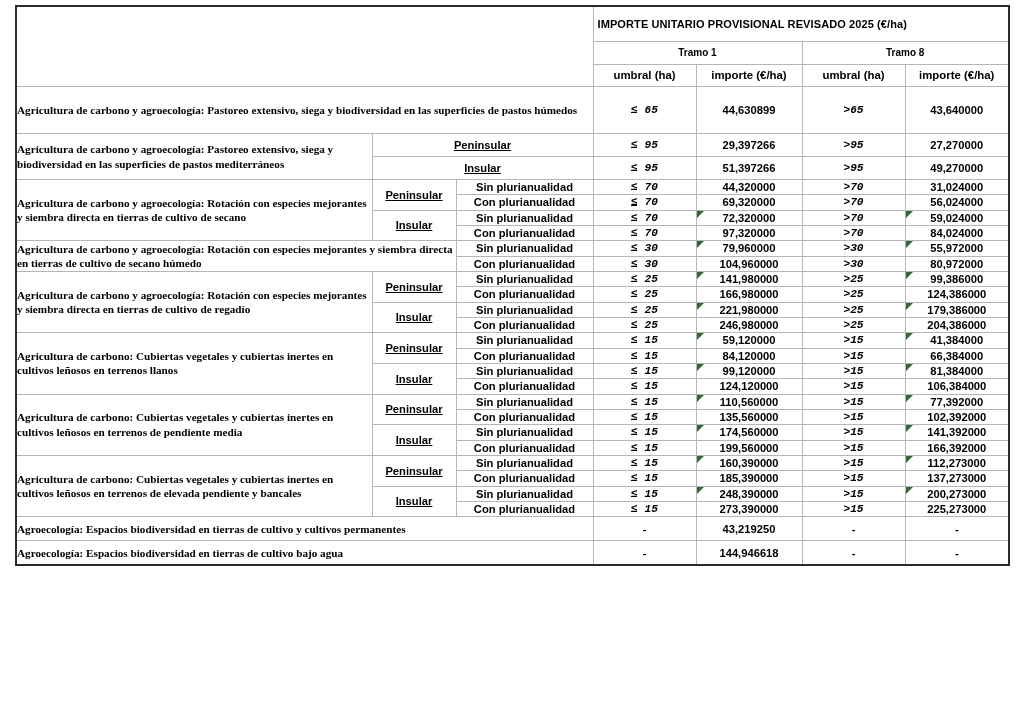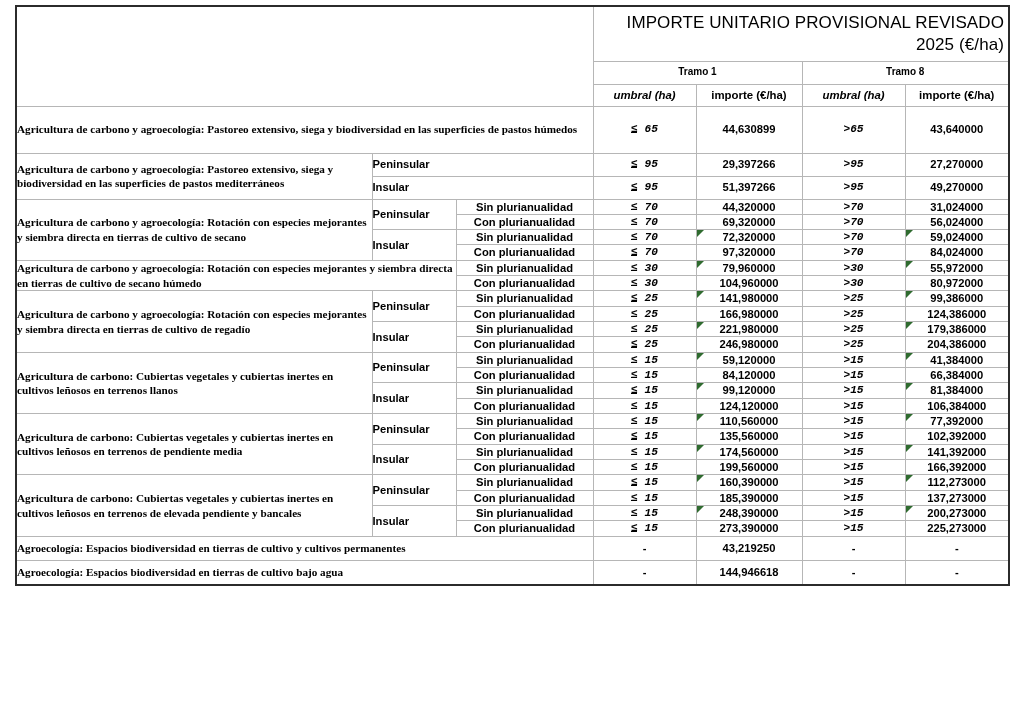--- a/index.html
+++ b/index.html
@@ -32,38 +32,38 @@
     background:#ffffff;
   }
   
   td.hb{border-bottom:2px solid #2b2b2b;}
   td.ht{border-top:2px solid #2b2b2b;}
   td.hl{border-left:2px solid #2b2b2b;}
   td.hr{border-right:2px solid #2b2b2b;}
 
   
   .bigtitle{
-    font-size:17px;font-weight:normal;text-align:right;letter-spacing:.1px;
+    font-size:11px;font-weight:bold;text-align:left;letter-spacing:.1px;
     padding:5px 4px;
   }
   .tramo{
     font-size:10px;font-weight:bold;text-align:center;padding:4px;
   }
   .subhead{
     font-size:11.4px;font-weight:bold;text-align:center;padding:3px 2px;
   }
-  .subhead.it{font-style:italic;}
+  .subhead.it{}
 
   
   .desc{
     font-size:11.4px;font-weight:bold;text-align:left;
     padding:4px 6px 4px 7px;line-height:1.42;font-family:Liberation Serif, serif;
   }
   .zone{
-    font-size:11.4px;font-weight:normal;text-align:left;padding:3px 6px;
+    font-size:11.4px;font-weight:normal;text-align:center;padding:3px 6px;text-decoration:underline;
   }
   .plur{
     font-size:11.3px;font-weight:bold;text-align:center;padding:1px 5px;
   }
   .num{
     font-size:11.5px;font-weight:bold;text-align:center;
     font-family:Liberation Sans, sans-serif;
     padding:2px 4px;
   }
   .thr{

